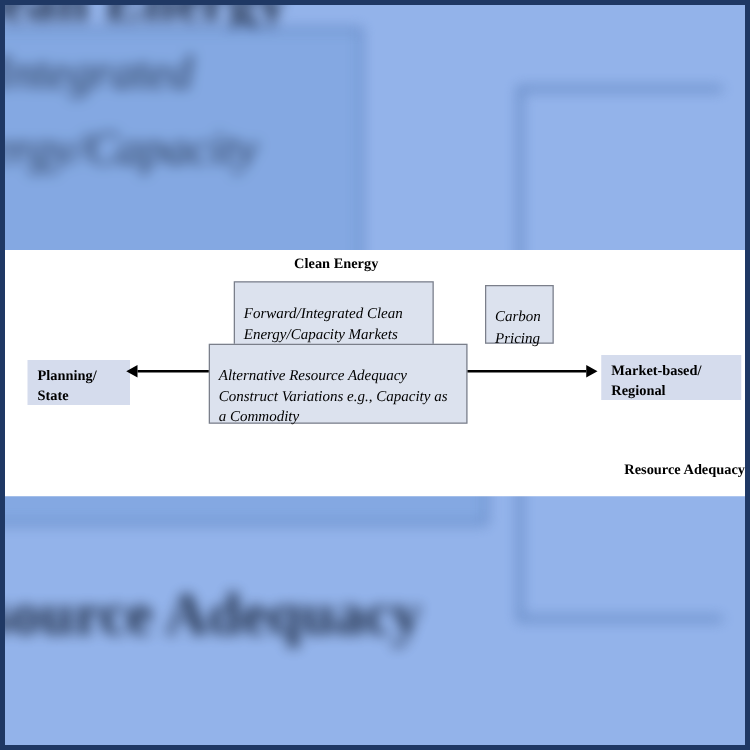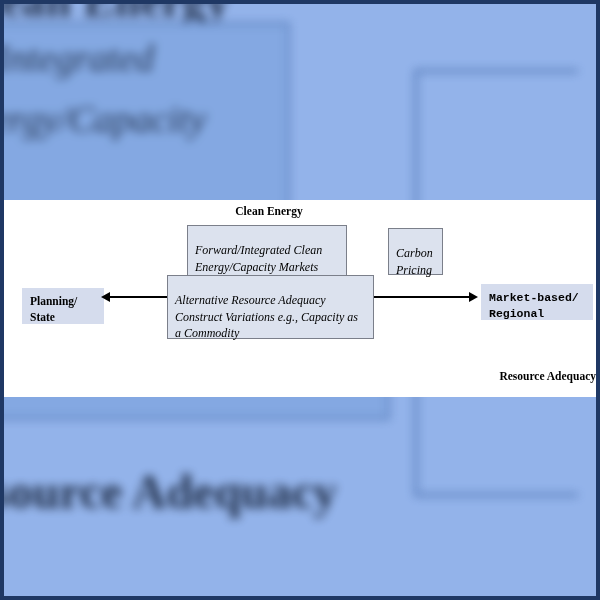--- a/index.html
+++ b/index.html
@@ -150,21 +150,21 @@
   <div class="panel">
     <div class="fig">
 
       <div class="lbl-top">
         <span>Clean Energy</span>
       </div>
 
       <div class="sidebox side-left" style="white-space:pre-line;">Planning/
 State</div>
 
-      <div class="sidebox side-right" style="white-space:pre-line;font-family:Liberation Mono, monospace;">Market-based/
+      <div class="sidebox side-right" style="white-space:pre-line;">Market-based/
 Regional</div>
 
       <div class="obox box-top">Forward/Integrated Clean Energy/Capacity Markets</div>
 
       <div class="obox box-main">Alternative Resource Adequacy Construct Variations e.g., Capacity as a Commodity</div>
 
       <div class="obox box-carbon">Carbon Pricing</div>
 
 
       <div class="arrow arrow-left"></div>

